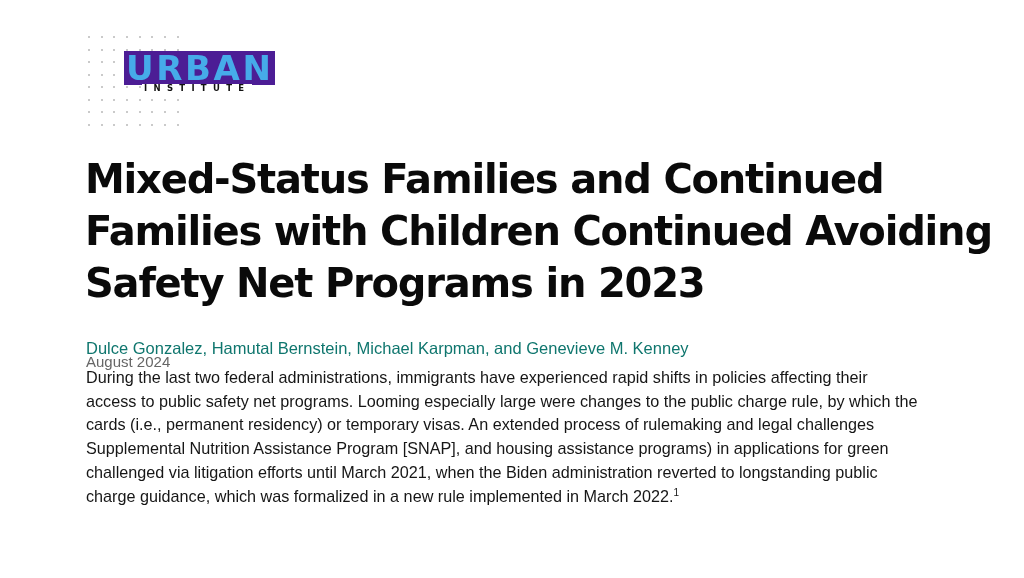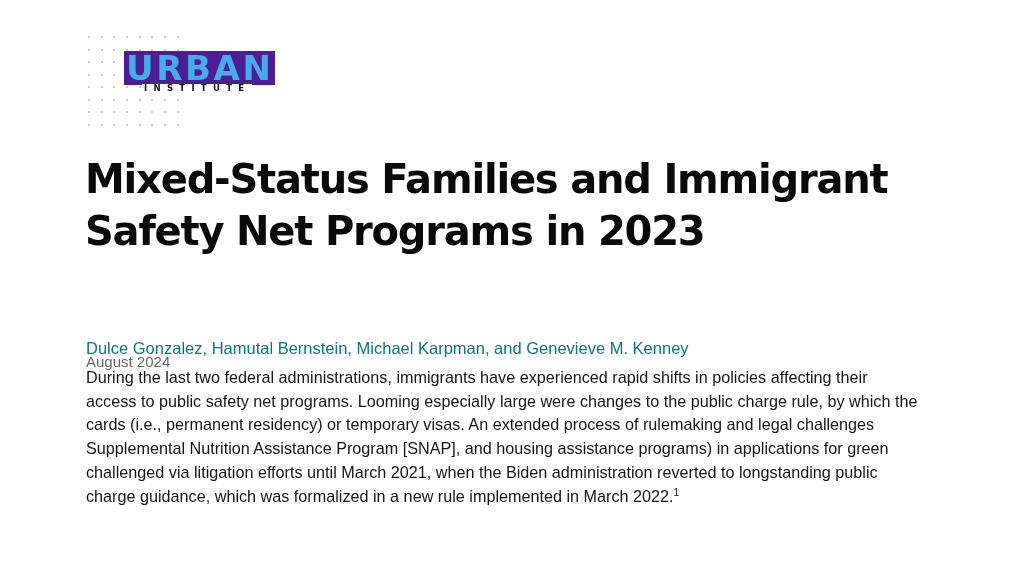--- a/index.html
+++ b/index.html
@@ -184,21 +184,22 @@
       <span></span>
       <span></span>
       <span></span>
       <span></span>
     </div>
   <div class="logo-urban">URBAN</div>
   <div class="logo-institute">INSTITUTE</div>
 </div>
 
 <h1 class="title">
-  <span>Mixed-Status Families and Immigrant</span>
+  <span>Mixed-Status Families and Continued</span>
+  <span>Families with Children Continued Avoiding</span>
   <span>Safety Net Programs in 2023</span>
 </h1>
 
 <div class="authors">Dulce Gonzalez, Hamutal Bernstein, Michael Karpman, and Genevieve M. Kenney</div>
 <div class="date">August 2024</div>
 
 <p class="body-text">
   <span class="line">During the last two federal administrations, immigrants have experienced rapid shifts in policies affecting their</span>
   <span class="line">access to public safety net programs. Looming especially large were changes to the public charge rule, by which the</span>
   <span class="line">cards (i.e., permanent residency) or temporary visas. An extended process of rulemaking and legal challenges</span>

